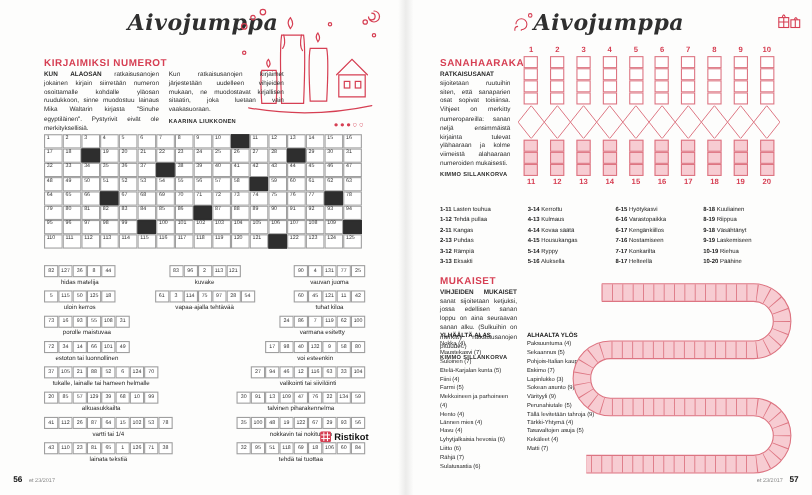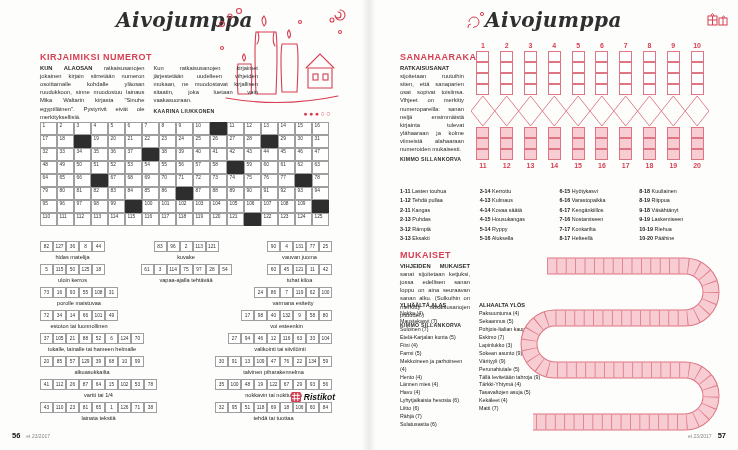--- a/index.html
+++ b/index.html
@@ -41,21 +41,21 @@
   .wstrip{display:flex;}
   .wcell{width:13px;height:11px;border:0.5px solid #9f9f9f;box-sizing:border-box;background:#fff;
     font-size:4.8px;display:flex;align-items:center;justify-content:center;color:#333;}
   .wlabel{font-size:5.6px;margin-top:1.5px;color:#1f1f1f;text-align:center;white-space:nowrap;}
 
   .footer{position:absolute;bottom:6px;font-size:5px;color:#888;display:flex;align-items:baseline;gap:6px;}
   .footer .pnum{font-weight:bold;font-size:7.5px;color:#111;}
   .footer.left{left:12px;}
   .footer.right{right:12px;}
 
-  .ristikot{position:absolute;right:34px;bottom:44px;display:flex;align-items:flex-end;gap:2.5px;font-style:italic;}
+  .ristikot{position:absolute;right:34px;bottom:44px;display:flex;align-items:flex-end;gap:2.5px;}
   .ristikot .txt{font-weight:bold;font-size:8.5px;color:#111;}
 
   
   .sh-block{position:absolute;left:102px;top:42px;width:238px;}
   .numrow{display:flex;}
   .numrow span{flex:1;text-align:center;color:var(--accent);font-weight:bold;font-size:7px;}
   .striprow{display:flex;margin-top:2px;}
   .shcol{flex:1;display:flex;justify-content:center;}
   .shstrip{display:flex;flex-direction:column;}
   .shcell{width:13px;height:11px;border:0.6px solid var(--pinkBorder);box-sizing:border-box;background:#fff;}

